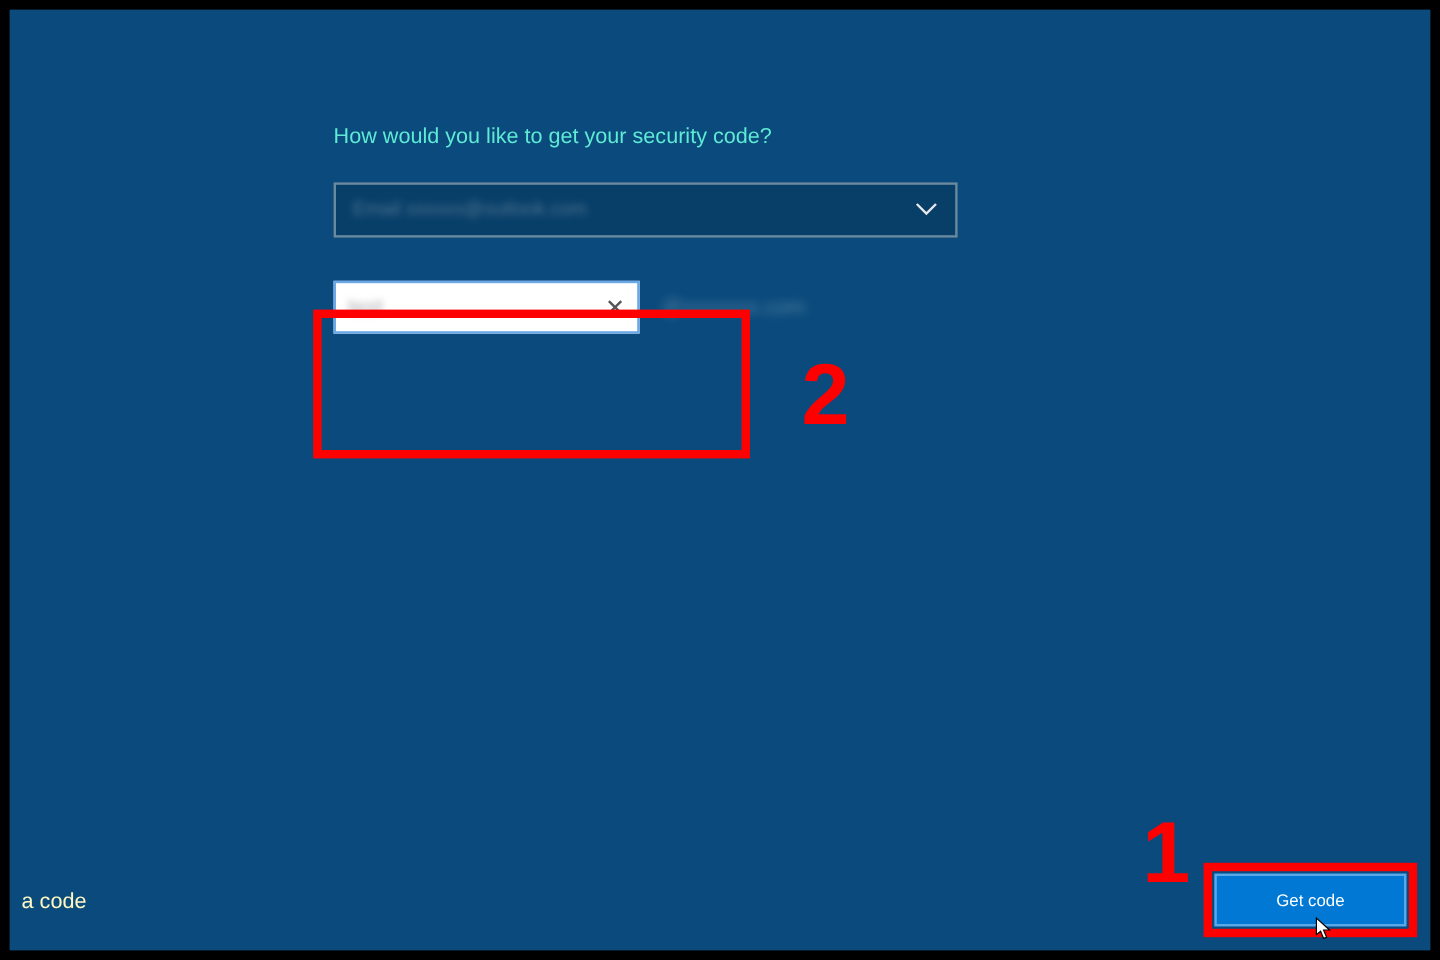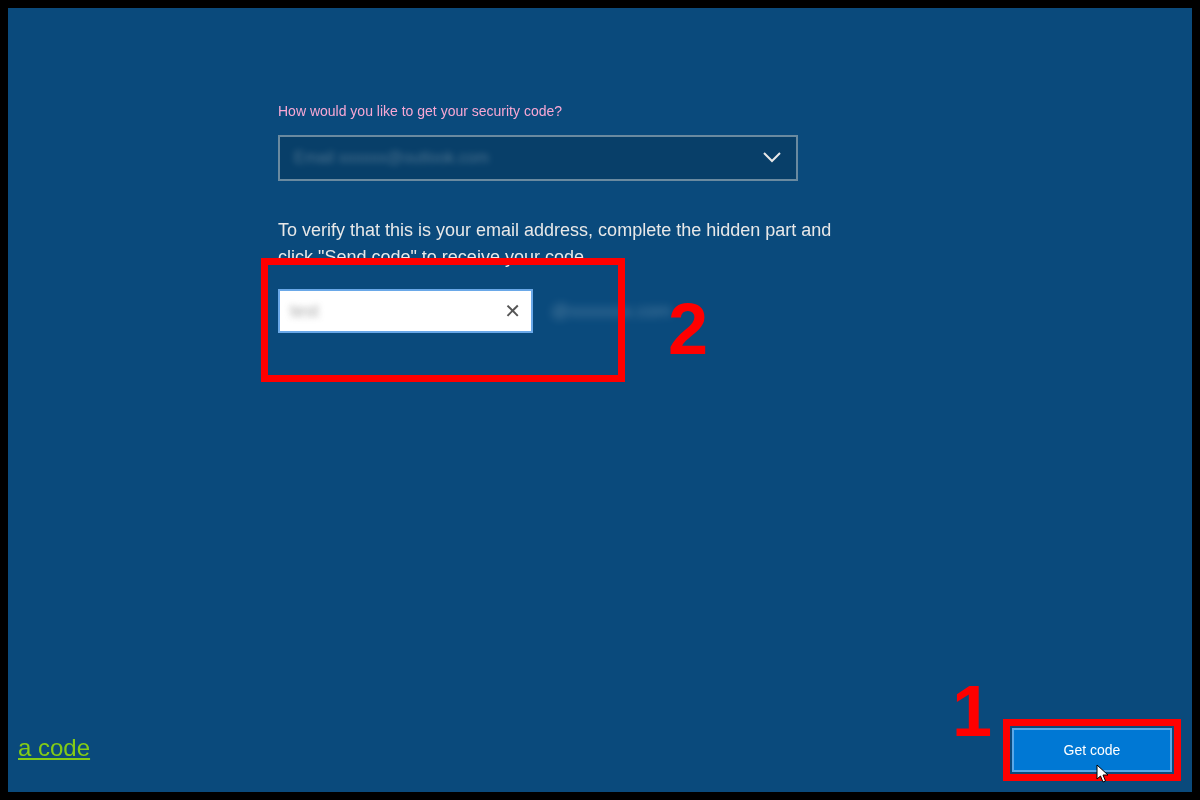--- a/index.html
+++ b/index.html
@@ -25,24 +25,24 @@
       overflow: hidden;
     }
     .content {
       position: absolute;
       left: 270px;
       top: 95px;
       width: 600px;
       color: #fff;
     }
     .prompt-label {
-      font-size: 14px;
+      font-size: 18px;
       font-weight: 400;
-      color: #f9a8d4;
-      margin-bottom: 16px;
+      color: #5eead4;
+      margin-bottom: 28px;
     }
     .dropdown {
       width: 520px;
       height: 46px;
       border: 2px solid #6a8aa0;
       background: rgba(0,0,0,0.15);
       display: flex;
       align-items: center;
       justify-content: space-between;
       padding: 0 14px;
@@ -155,23 +155,22 @@
       bottom: 40px;
       color: #ff0000;
       font-size: 72px;
       font-weight: 900;
       font-family: Arial, sans-serif;
     }
     .bottom-left-text {
       position: absolute;
       left: 10px;
       bottom: 30px;
-      color: #84cc16;
-      font-size: 24px;
-      text-decoration: underline;
+      color: #fef9c3;
+      font-size: 18px;
     }
     .cursor {
       position: absolute;
       right: 82px;
       bottom: 8px;
       width: 14px;
       height: 20px;
       pointer-events: none;
       z-index: 100;
     }
@@ -191,21 +190,20 @@
 
     <div class="dropdown">
       <span class="dropdown-text">Email xxxxxx@outlook.com</span>
       <span class="chevron">
         <svg viewBox="0 0 20 12">
             <polyline points="2,2 10,10 18,2"></polyline>
           </svg>
       </span>
     </div>
 
-    <div class="verify-text">To verify that this is your email address, complete the hidden part and click "Send code" to receive your code.</div>
 
     <div class="input-row">
       <div class="text-input">
         <span class="input-value">test</span>
         <span class="clear-x">✕</span>
       </div>
       <span class="domain-text">@xxxxxxx.com</span>
     </div>
   </div>
 

